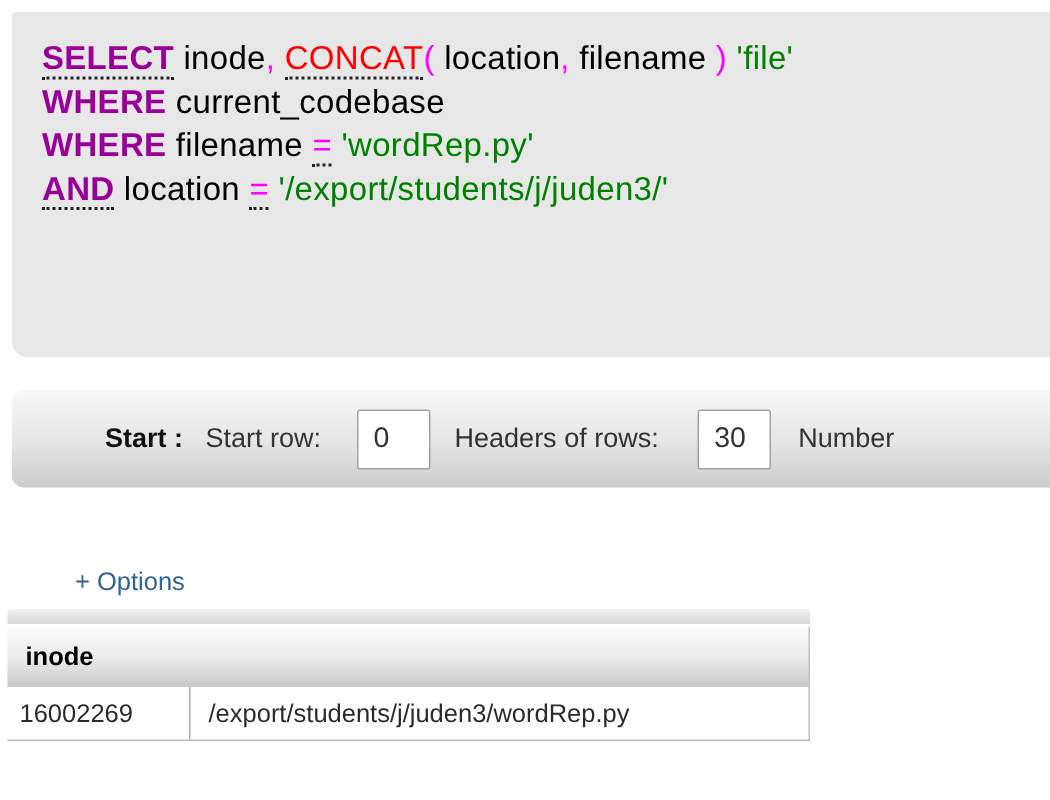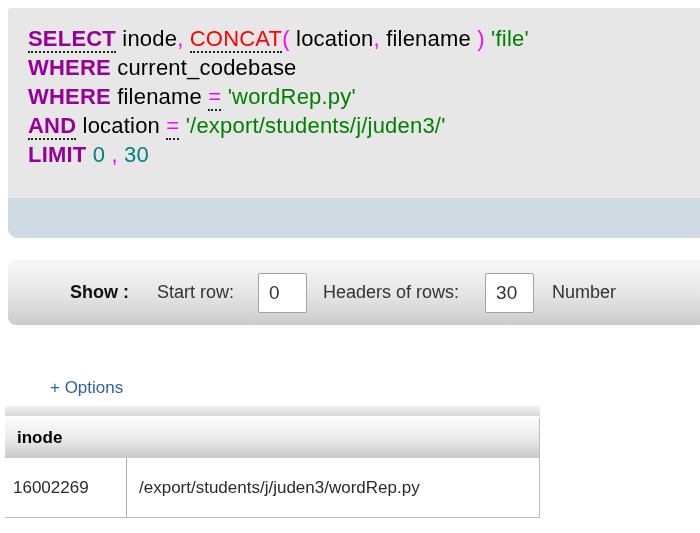--- a/index.html
+++ b/index.html
@@ -5,21 +5,21 @@
   :root{
     --kw:#990099; --fn:#FF0000; --punct:#FF00FF; --str:#008000; --num:#008080; --link:#2E6596;
   }
   *{margin:0;padding:0;box-sizing:border-box;}
   html,body{width:700px;height:533px;background:#ffffff;overflow:hidden;
     font-family:"Liberation Sans","DejaVu Sans",sans-serif;}
   
   .query-box{
     position:absolute;left:8px;top:8px;width:692px;height:230px;
     background:#E7E7E7;border-radius:3px 0 0 10px;
-    display:flex;flex-direction:column;
+    display:flex;flex-direction:row;
   }
   .sql{
     flex:1;padding:16px 0 0 20px;
     font-size:22px;line-height:29px;letter-spacing:.2px;color:#000;
   }
   .sql-line{white-space:pre;}
   .tok-kw{color:var(--kw);font-weight:bold;}
   .tok-fn{color:var(--fn);}
   .tok-punct{color:var(--punct);}
   .tok-str{color:var(--str);}
@@ -32,21 +32,21 @@
   
   .toolbar{
     position:absolute;left:8px;top:260px;width:692px;height:65px;
     background:linear-gradient(to bottom,#F8F8F8 0%,#E4E4E4 55%,#CBCBCB 100%);
     border-radius:8px 0 0 8px;
     display:flex;align-items:center;
     font-size:18px;color:#333;
   }
   .toolbar .bold{font-weight:bold;color:#111;}
   .tb-show{margin-left:62px;}
-  .tb-startrow{margin-left:28px;}
+  .tb-startrow{margin-left:15px;}
   .tb-input{
     margin-left:24px;width:49px;height:40px;
     border:1px solid #A3A3A3;border-radius:2px;background:#fff;
     font-family:"Liberation Sans",sans-serif;font-size:19px;color:#333;
     padding-left:10px;outline:none;
   }
   .tb-numrows{margin-left:16px;}
   .tb-input2{margin-left:26px;}
   .tb-headers{margin-left:18px;white-space:nowrap;}
   
@@ -64,43 +64,42 @@
     display:flex;height:40px;
     background:linear-gradient(to bottom,#FCFCFC 0%,#E9E9E9 55%,#C8C8C8 100%);
     font-weight:bold;font-size:17px;color:#000;
   }
   .tbl-header .cell, .tbl-row .cell{
     display:flex;align-items:center;padding-left:8px;
   }
   .tbl-header .cell:first-child{width:122px;border-right:1px solid #BEBEBE;}
   .tbl-header .cell:last-child{flex:1;padding-left:12px;}
   .tbl-row{
-    display:flex;height:60px;background:#fff;
+    display:flex;height:36px;background:#fff;
     border-bottom:1px solid #BBB;border-right:1px solid #BBB;
     font-size:17px;color:#2b2b2b;
   }
   .tbl-row .cell:first-child{width:122px;border-right:1px solid #ADADAD;}
   .tbl-row .cell:last-child{flex:1;padding-left:12px;white-space:nowrap;}
 </style>
 </head>
 <body>
 
 <div class="query-box">
   <div class="sql">
       <div class="sql-line"><span class="tok-kw doc">SELECT</span><span class="tok-id"> inode</span><span class="tok-punct">,</span><span class="tok-id"> </span><span class="tok-fn doc">CONCAT</span><span class="tok-punct">(</span><span class="tok-id"> location</span><span class="tok-punct">,</span><span class="tok-id"> filename </span><span class="tok-punct">)</span><span class="tok-id"> </span><span class="tok-str">'file'</span></div>
       <div class="sql-line"><span class="tok-kw">WHERE</span><span class="tok-id"> current_codebase</span></div>
       <div class="sql-line"><span class="tok-kw">WHERE</span><span class="tok-id"> filename </span><span class="tok-punct doc">=</span><span class="tok-id"> </span><span class="tok-str">'wordRep.py'</span></div>
       <div class="sql-line"><span class="tok-kw doc">AND</span><span class="tok-id"> location </span><span class="tok-punct doc">=</span><span class="tok-id"> </span><span class="tok-str">'/export/students/j/juden3/'</span></div>
-      <div class="sql-line"><span class="tok-kw">LIMIT</span><span class="tok-num"> 0 </span><span class="tok-punct">,</span><span class="tok-num"> 30</span></div>
     </div>
   <div class="query-footer"></div>
 </div>
 
 <div class="toolbar">
-  <span class="bold tb-show">Show :</span>
+  <span class="bold tb-show">Start :</span>
   <span class="tb-startrow">Start row:</span>
   <input class="tb-input" type="text" value="0" style="">
   <span class="tb-numrows">Headers of rows:</span>
   <input class="tb-input tb-input2" type="text" value="30" style="">
   <span class="tb-headers">Number</span>
 </div>
 
 <div class="options-link">+ Options</div>
 
 <div class="results">

